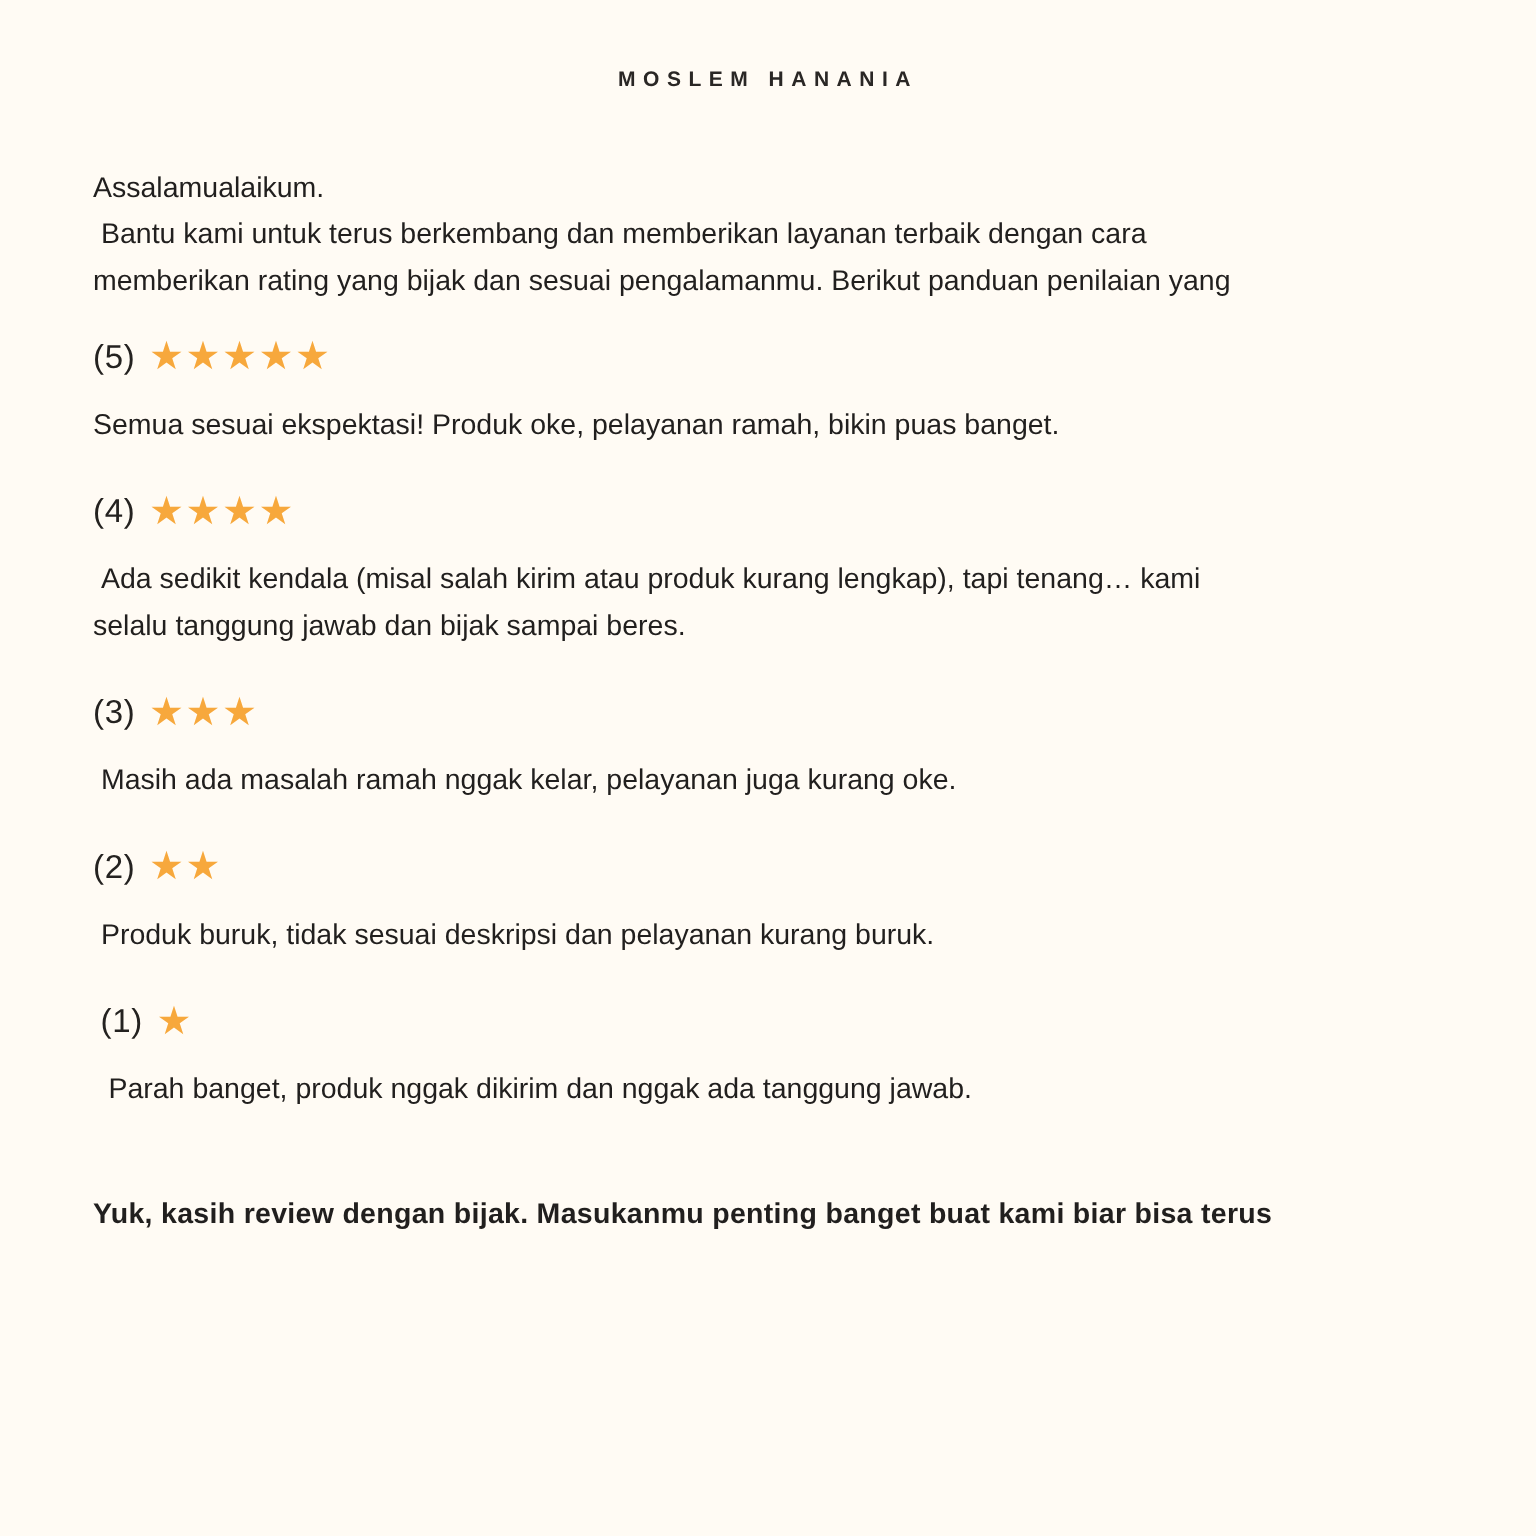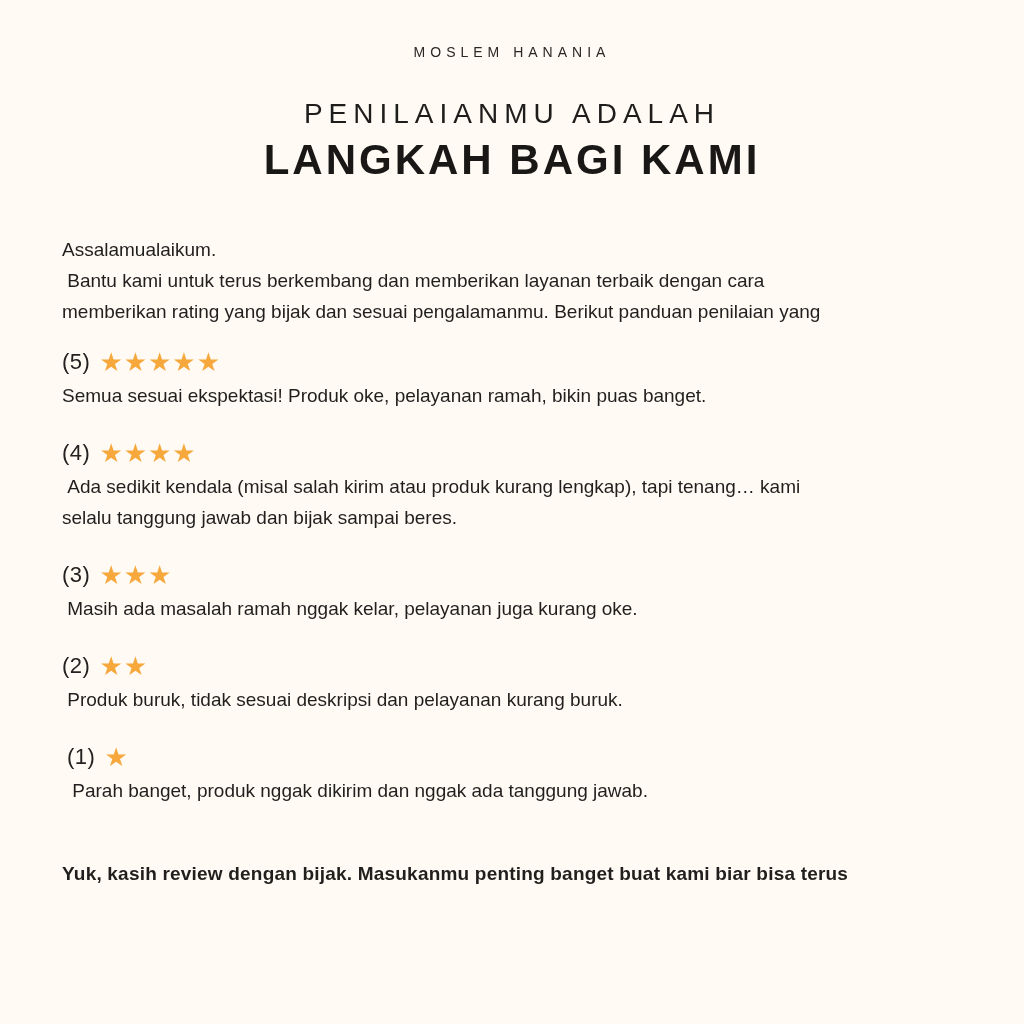--- a/index.html
+++ b/index.html
@@ -17,21 +17,21 @@
   }
   .page {
     width: 1024px;
     height: 1024px;
     box-sizing: border-box;
     padding-top: 44px;
   }
   .brand {
     text-align: center;
     font-size: 14px;
-    font-weight: 400;
+    font-weight: 700;
     letter-spacing: 5px;
     color: #2A2725;
   }
   .title-block {
     text-align: center;
     margin-top: 38px;
   }
   .subtitle {
     font-size: 28px;
     font-weight: 400;
@@ -77,40 +77,36 @@
   }
   .rating-stars {
     margin-left: 9px;
     font-size: 26px;
     line-height: 26px;
     letter-spacing: 1px;
     color: #F7A83C;
     font-family: "DejaVu Sans", sans-serif;
   }
   .rating-desc {
-    margin-top: 2px;
+    margin-top: 14px;
   }
   .closing {
     margin-top: 52px;
   }
   .closing .text-line {
     font-weight: 700;
     letter-spacing: 0.2px;
   }
 </style>
 </head>
 <body>
 
 <div class="page">
   <div class="brand">MOSLEM HANANIA</div>
 
-  <div class="title-block">
-    <div class="subtitle">PENILAIANMU ADALAH</div>
-    <div class="main-title">LANGKAH BAGI KAMI</div>
-  </div>
 
   <div class="content">
     <div class="intro">
         <div class="text-line">Assalamualaikum.</div>
         <div class="text-line"> Bantu kami untuk terus berkembang dan memberikan layanan terbaik dengan cara</div>
         <div class="text-line">memberikan rating yang bijak dan sesuai pengalamanmu. Berikut panduan penilaian yang</div>
       </div>
 
     <div id="ratings-list">
         <div class="rating-block">

